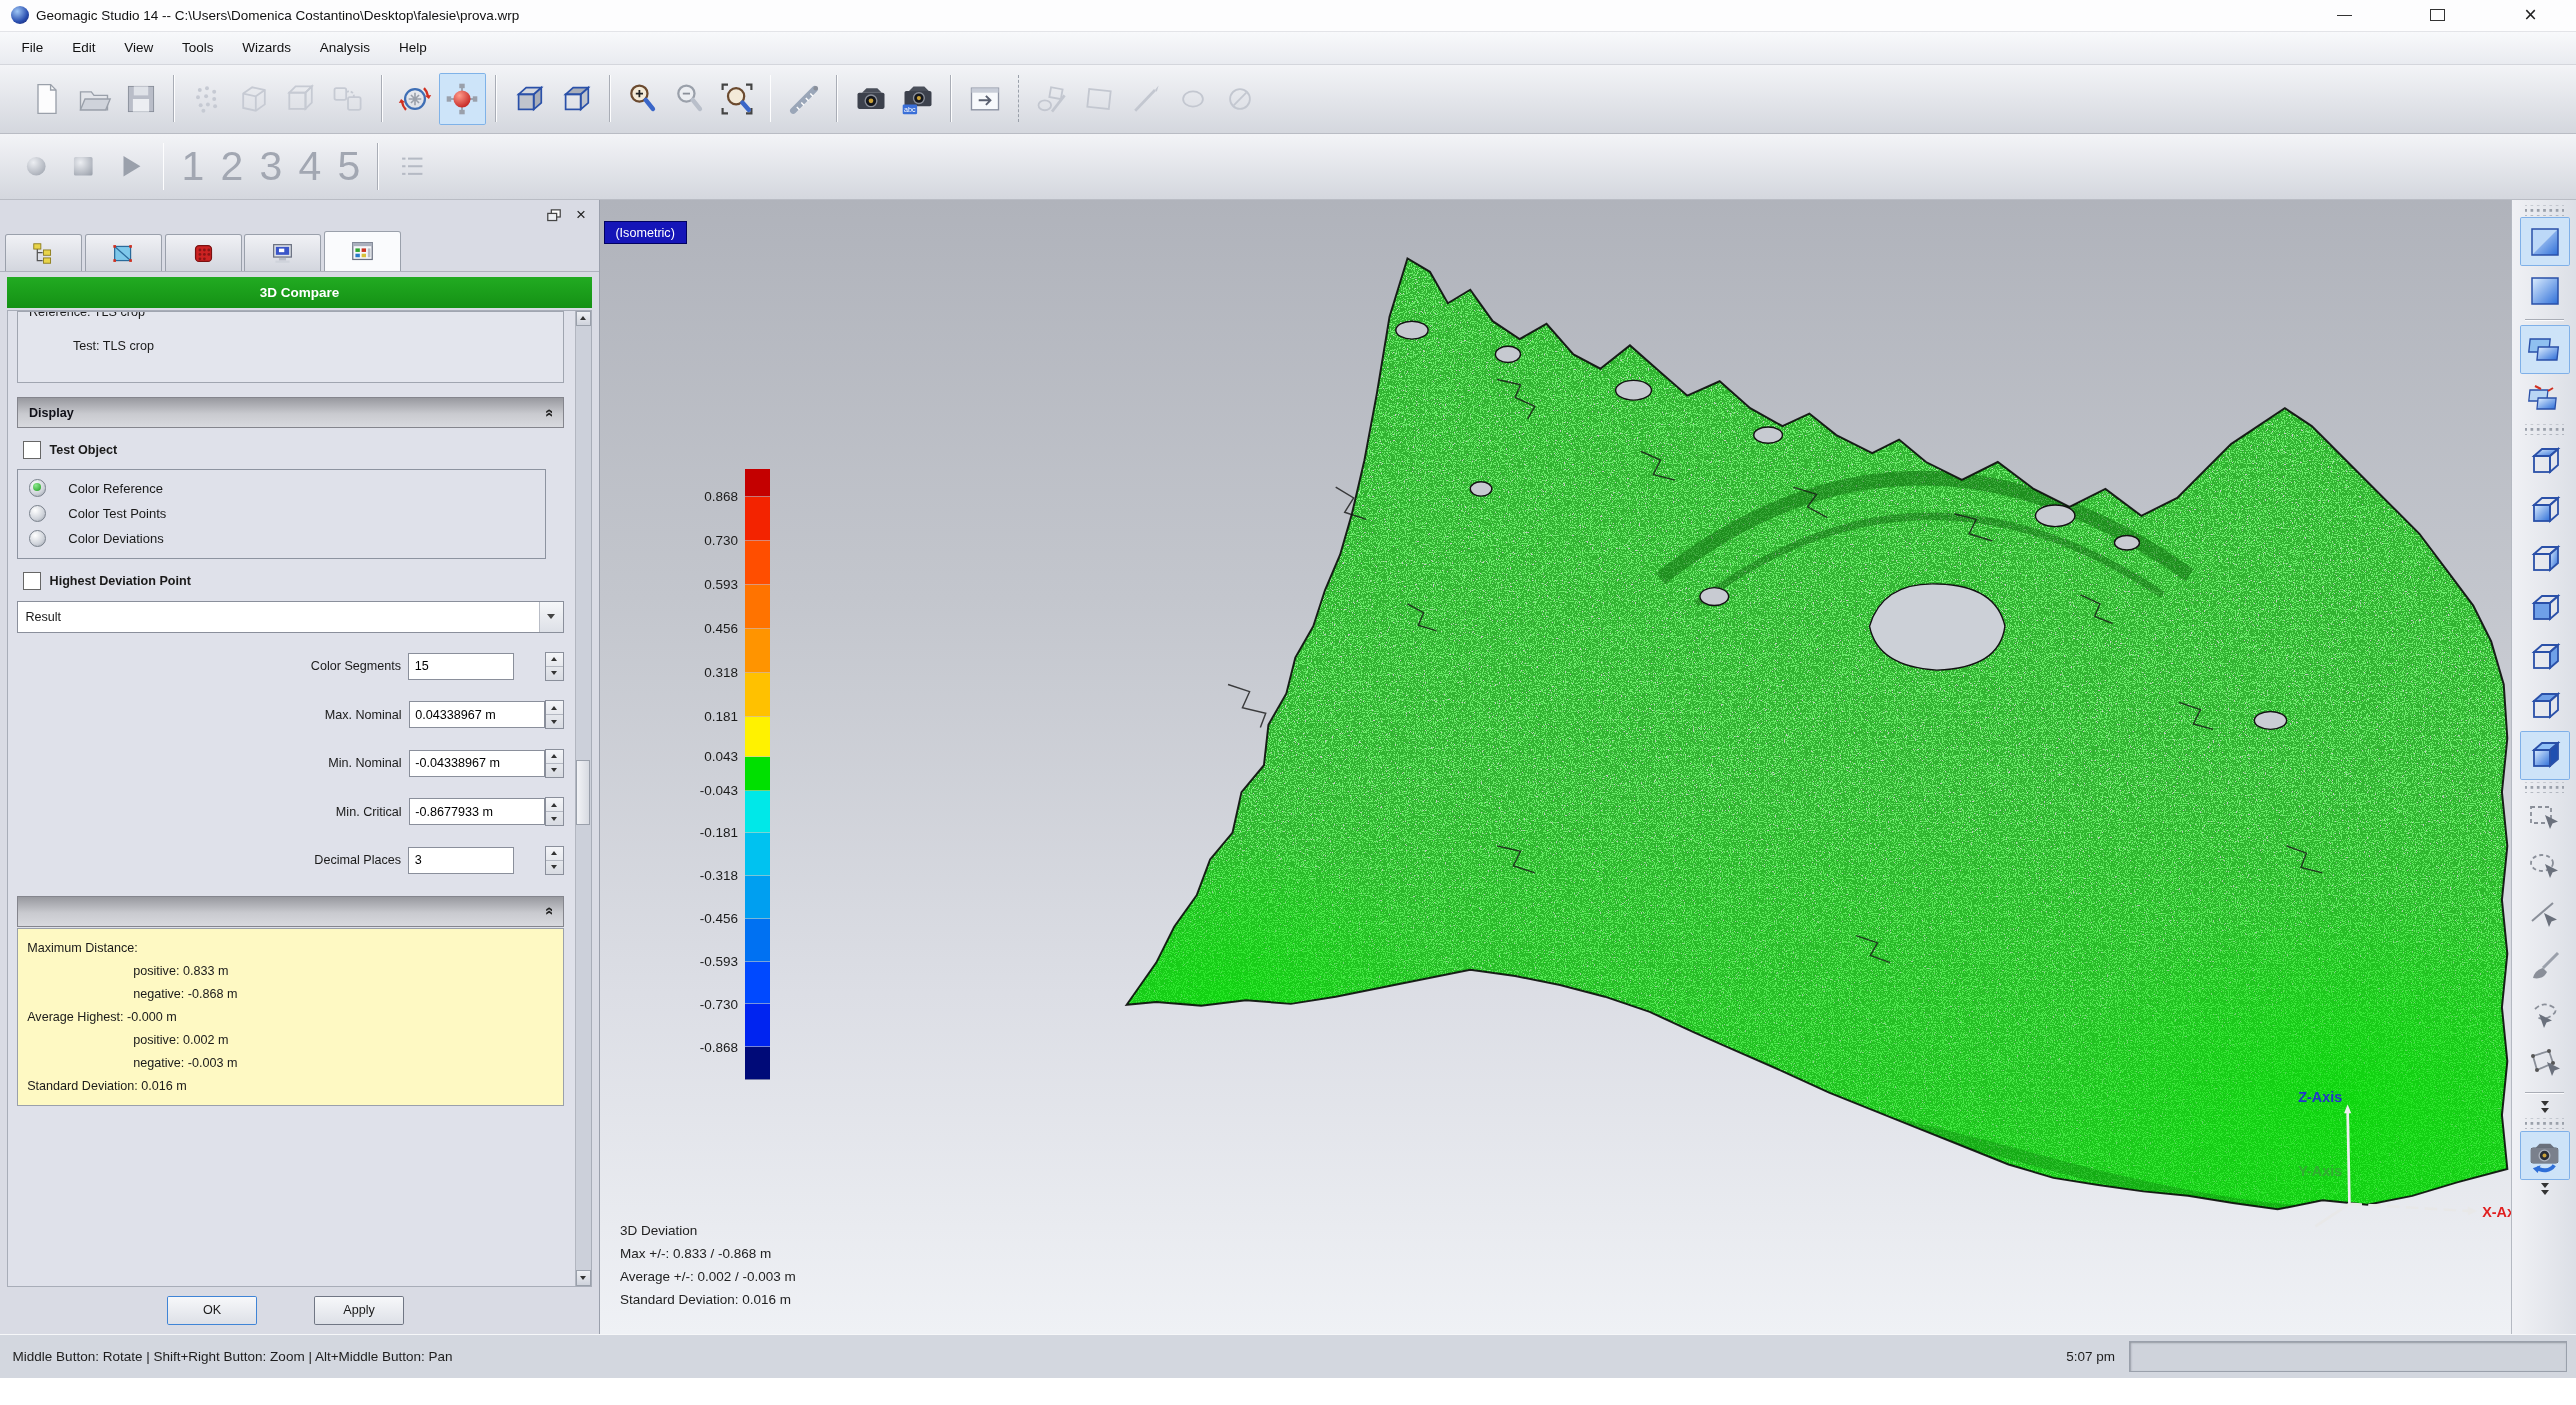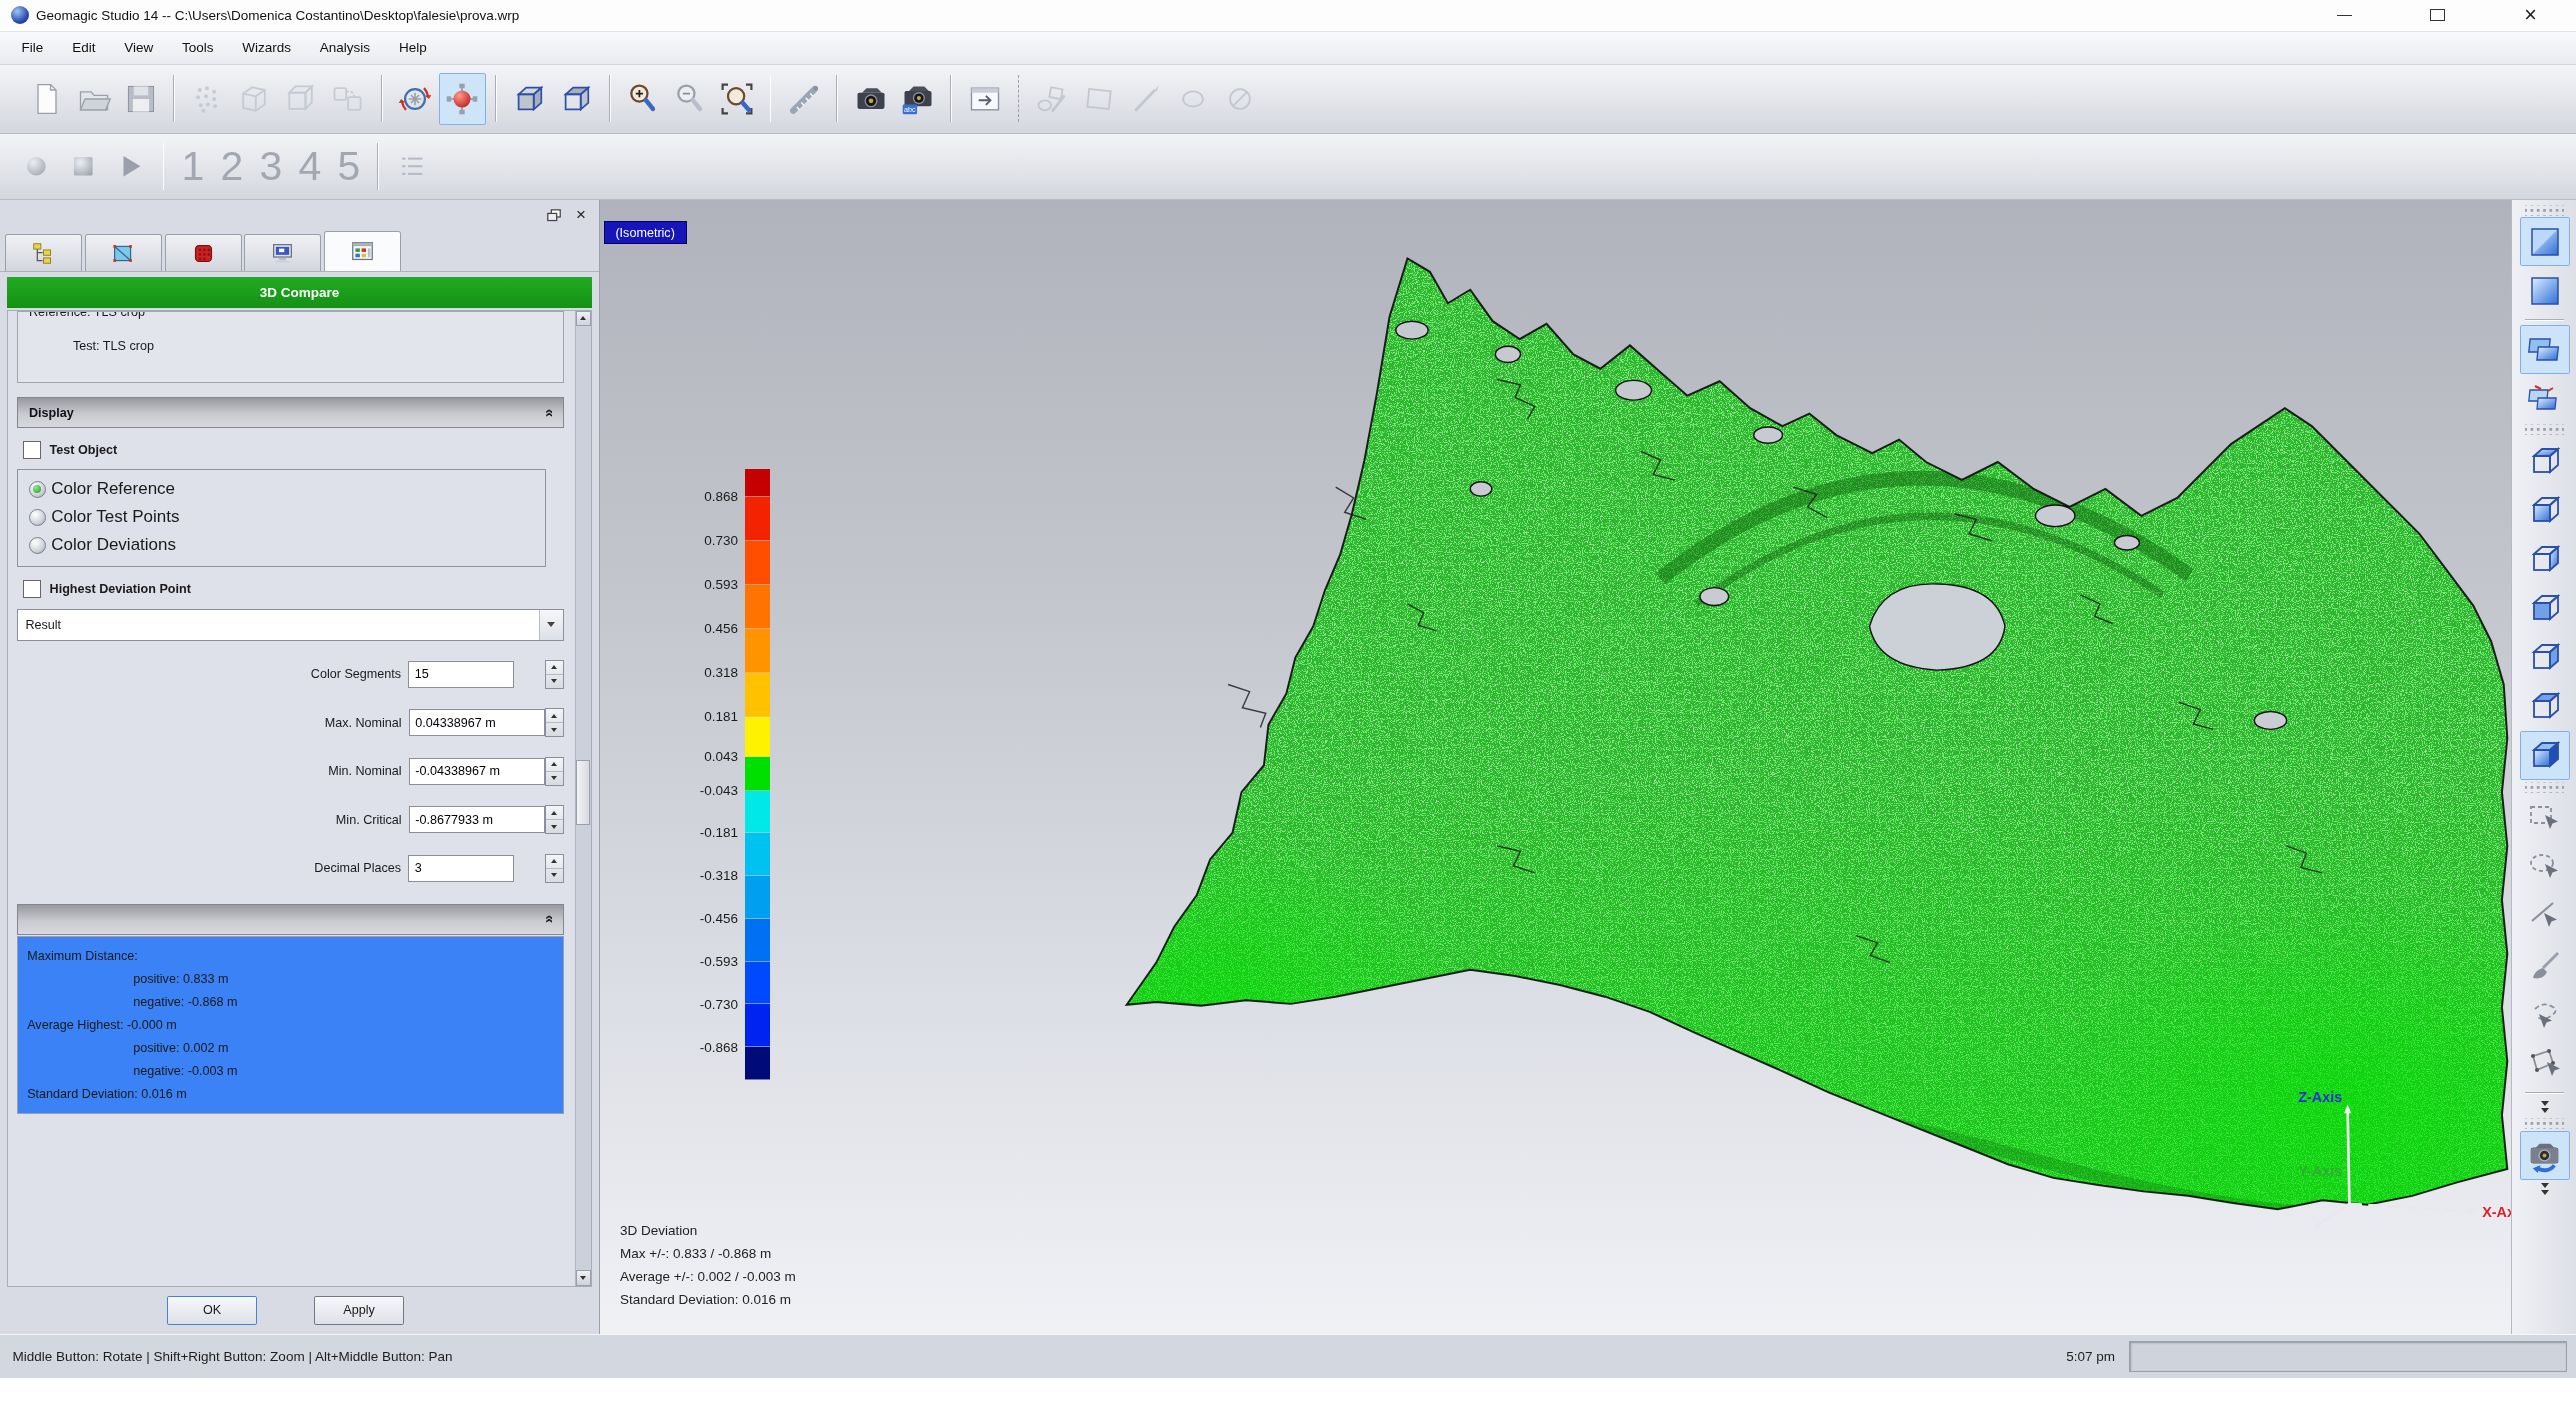--- a/index.html
+++ b/index.html
@@ -44,40 +44,40 @@
   .panel-body{position:relative;flex:1;margin:1.8px 7.2px 0 7.2px;background:#dfe1ea;border:0.9px solid #a8adb8;overflow:hidden;padding:0 27px 0 9px;}
   .refbox{height:70px;background:#e3e5ed;border:0.9px solid #a0a5b0;margin-top:0;padding:0 10.8px;overflow:hidden;}
   .refbox .line1{margin-top:-7.2px;font-size:12.6px;}
   .refbox .line2{margin-top:20px;font-size:12.6px;margin-left:44px;}
   .sect-hdr{height:29px;margin-top:14.4px;background:linear-gradient(#98999f,#c9cacf 55%,#d8d9de);border:0.9px solid #84858d;display:flex;align-items:center;padding:0 10.8px;font-size:12.6px;font-weight:bold;color:#101018;}
   .sect-chev{margin-left:auto;display:inline-block;transform:rotate(-90deg);font-size:15.3px;color:#222;font-weight:bold;}
   .sect-chev::after{content:"»";}
   .check-row{display:flex;align-items:center;gap:9px;margin-top:12.6px;padding-left:5.4px;font-size:12.6px;font-weight:bold;}
   .cb{width:16px;height:16px;background:#fff;border:0.9px solid #666;flex:none;}
   .groupbox{border:0.9px solid #8d93a0;margin-top:10.8px;margin-right:18px;padding:9px 10.8px 10.8px 10.8px;}
-  .radio-row{display:flex;align-items:center;gap:5px;margin-bottom:8px;font-size:17px;}
+  .radio-row{display:flex;align-items:center;gap:22px;margin-bottom:8px;font-size:13px;}
   .radio-row:last-child{margin-bottom:0;}
   .radio{width:15.3px;height:15.3px;border-radius:50%;border:0.9px solid #7a818c;background:radial-gradient(circle at 35% 30%,#fff,#cfd3da 60%,#9aa0ab);flex:none;position:relative;}
   .radio.sel::after{content:"";position:absolute;left:2.7px;top:2.7px;width:8px;height:8px;border-radius:50%;background:radial-gradient(circle at 35% 30%,#8fe98f,#1d9c1d);}
   .dropdown{height:30.5px;background:#fff;border:0.9px solid #8a8f9b;margin-top:10.8px;display:flex;align-items:center;}
   .dd-value{flex:1;padding-left:7.2px;font-size:12.6px;}
   .dd-btn{width:23px;height:100%;border-left:0.9px solid #b9bdc6;background:linear-gradient(#f6f7f9,#dde0e7);display:flex;align-items:center;justify-content:center;}
   .tri-dn{width:0;height:0;border-left:4.5px solid transparent;border-right:4.5px solid transparent;border-top:5.4px solid #444;}
   .tri-up-s{width:0;height:0;border-left:3.6px solid transparent;border-right:3.6px solid transparent;border-bottom:4.5px solid #333;}
   .tri-dn-s{width:0;height:0;border-left:3.6px solid transparent;border-right:3.6px solid transparent;border-top:4.5px solid #333;}
   .field-row{display:flex;align-items:center;margin-top:18px;height:30.5px;}
   .field-label{flex:1;text-align:right;padding-right:7.2px;font-size:12.6px;}
   .field-input{height:27px;border:0.9px solid #8a8f9b;background:#fff;font-size:12.6px;padding:0 5.4px;font-family:inherit;box-sizing:border-box;}
   .field-input.wide{width:136px;}
   .field-input.narrow{width:106px;}
   .field-spacer{width:30.5px;height:0.9px;}
   .spin{width:19px;height:29px;display:flex;flex-direction:column;border:0.9px solid #8a8f9b;background:linear-gradient(#f4f5f8,#d8dbe2);box-sizing:border-box;}
   .spin-half{flex:1;display:flex;align-items:center;justify-content:center;}
   .spin-half:first-child{border-bottom:0.9px solid #b4b8c2;}
-  .statsbox{border:0.9px solid #9aa0ab;background:#3b82f6;margin-top:1.8px;margin-right:0;padding:7.2px 9px;font-size:12.6px;}
+  .statsbox{border:0.9px solid #9aa0ab;background:#fef9c3;margin-top:1.8px;margin-right:0;padding:7.2px 9px;font-size:12.6px;}
   .stat-line{line-height:23px;}
   .stat-line.indent{padding-left:106px;}
   .panel-buttons{height:47px;display:flex;align-items:center;}
   .btn{width:88px;height:27px;background:linear-gradient(#f7f8fa,#dde0e7);border:0.9px solid #707684;font-size:12.6px;display:flex;align-items:center;justify-content:center;border-radius:1.8px;}
   .btn.ok{margin-left:167px;border:1.8px solid #3f84d6;}
   .btn.apply{margin-left:57px;}
 
   
   .pscroll{position:absolute;top:0;right:0;width:15.3px;height:100%;background:#ccd0da;border-left:0.9px solid #b2b6c0;}
   .pscroll .arr{position:absolute;left:0;width:15.3px;height:15.3px;background:linear-gradient(#eff0f4,#cfd3dc);border:0.9px solid #9aa0ab;box-sizing:border-box;display:flex;align-items:center;justify-content:center;}

